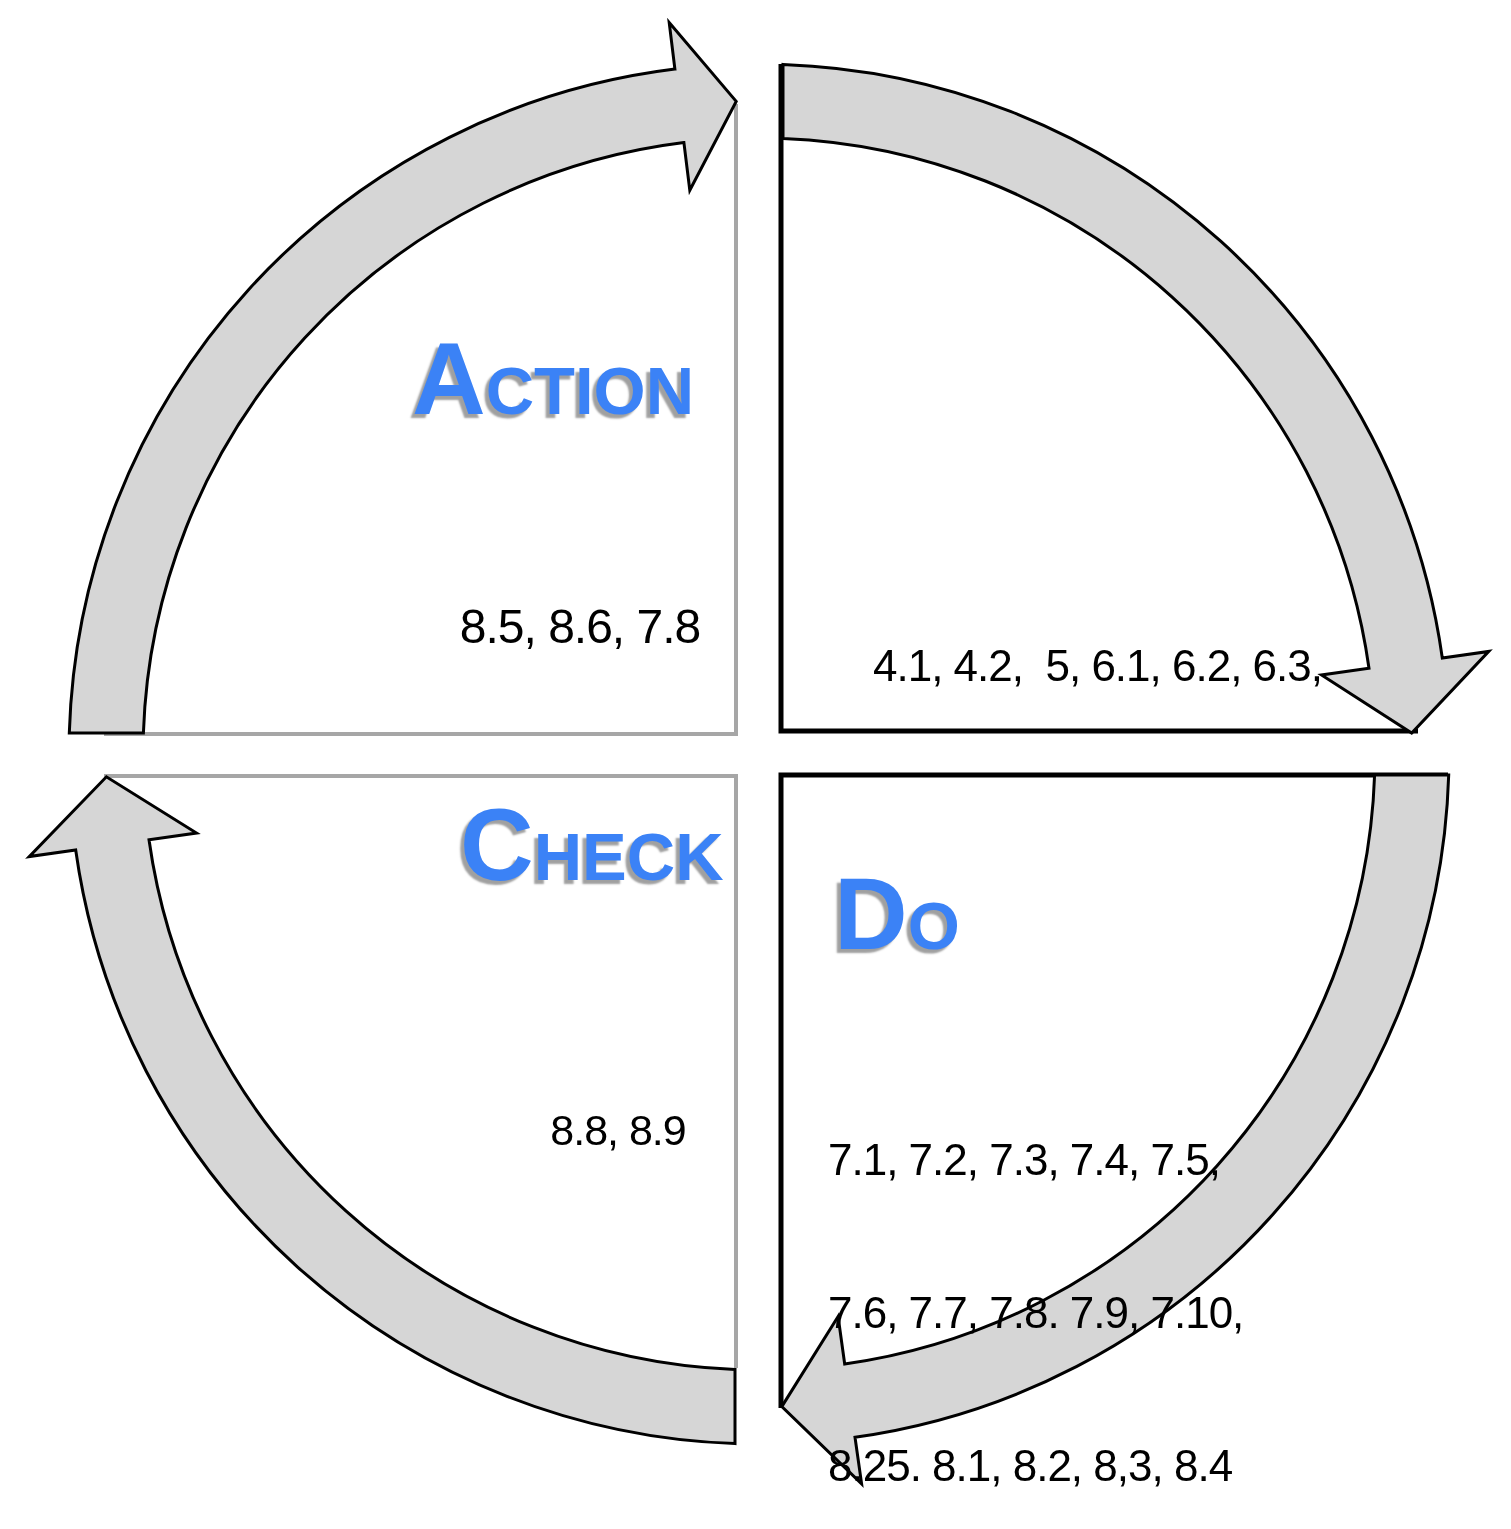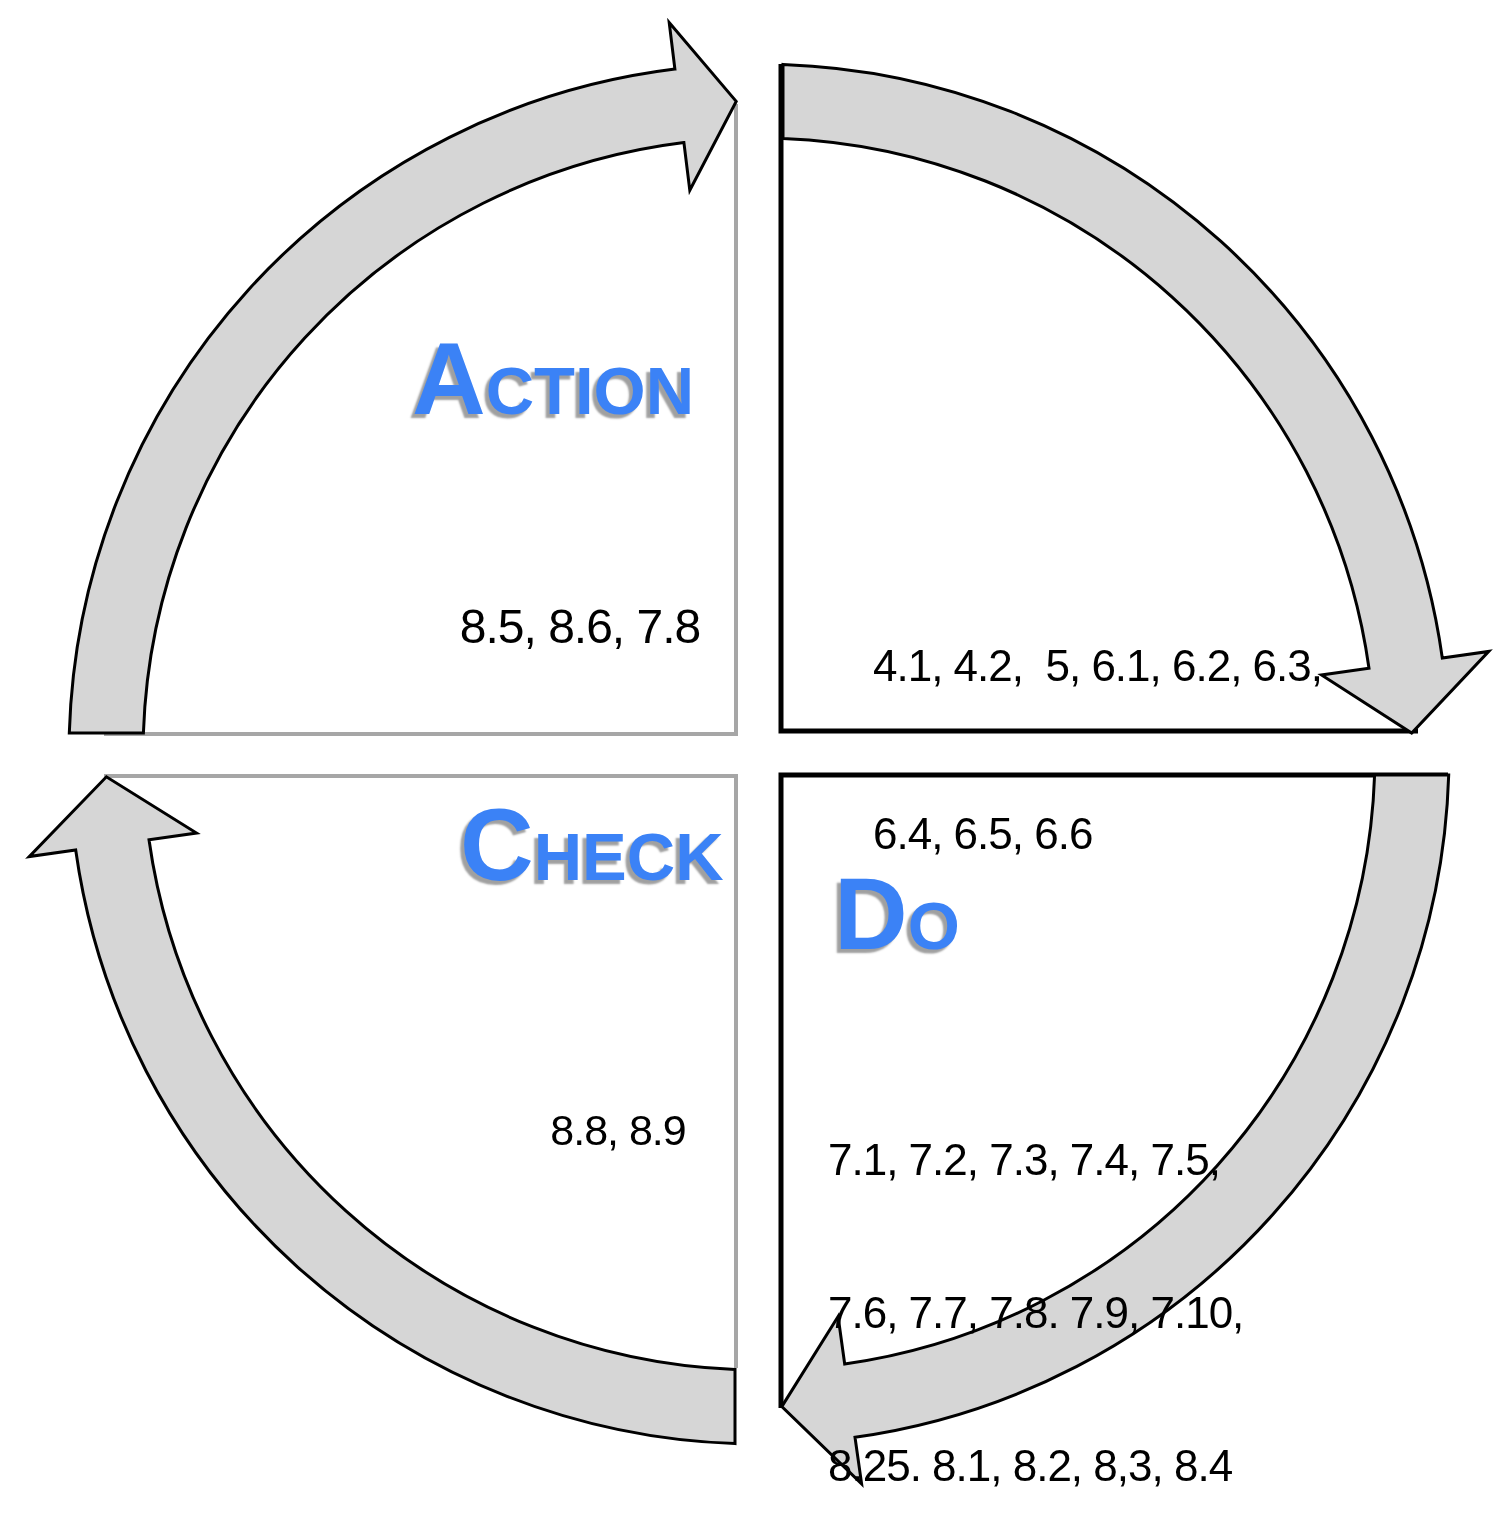--- a/index.html
+++ b/index.html
@@ -85,21 +85,20 @@
 
   <div class="heading h-action">
     <span class="lead">A</span><span class="rest">CTION</span>
   </div>
   <div class="clauses c-action">
     <div>8.5, 8.6, 7.8</div>
   </div>
 
   <div class="clauses c-plan">
     <div>4.1, 4.2,  5, 6.1, 6.2, 6.3,</div>
-    <div>6.4, 6.5, 6.6</div>
   </div>
 
   <div class="heading h-check">
     <span class="lead">C</span><span class="rest">HECK</span>
   </div>
   <div class="clauses c-check">
     <div>8.8, 8.9</div>
   </div>
 
   <div class="heading h-do">

